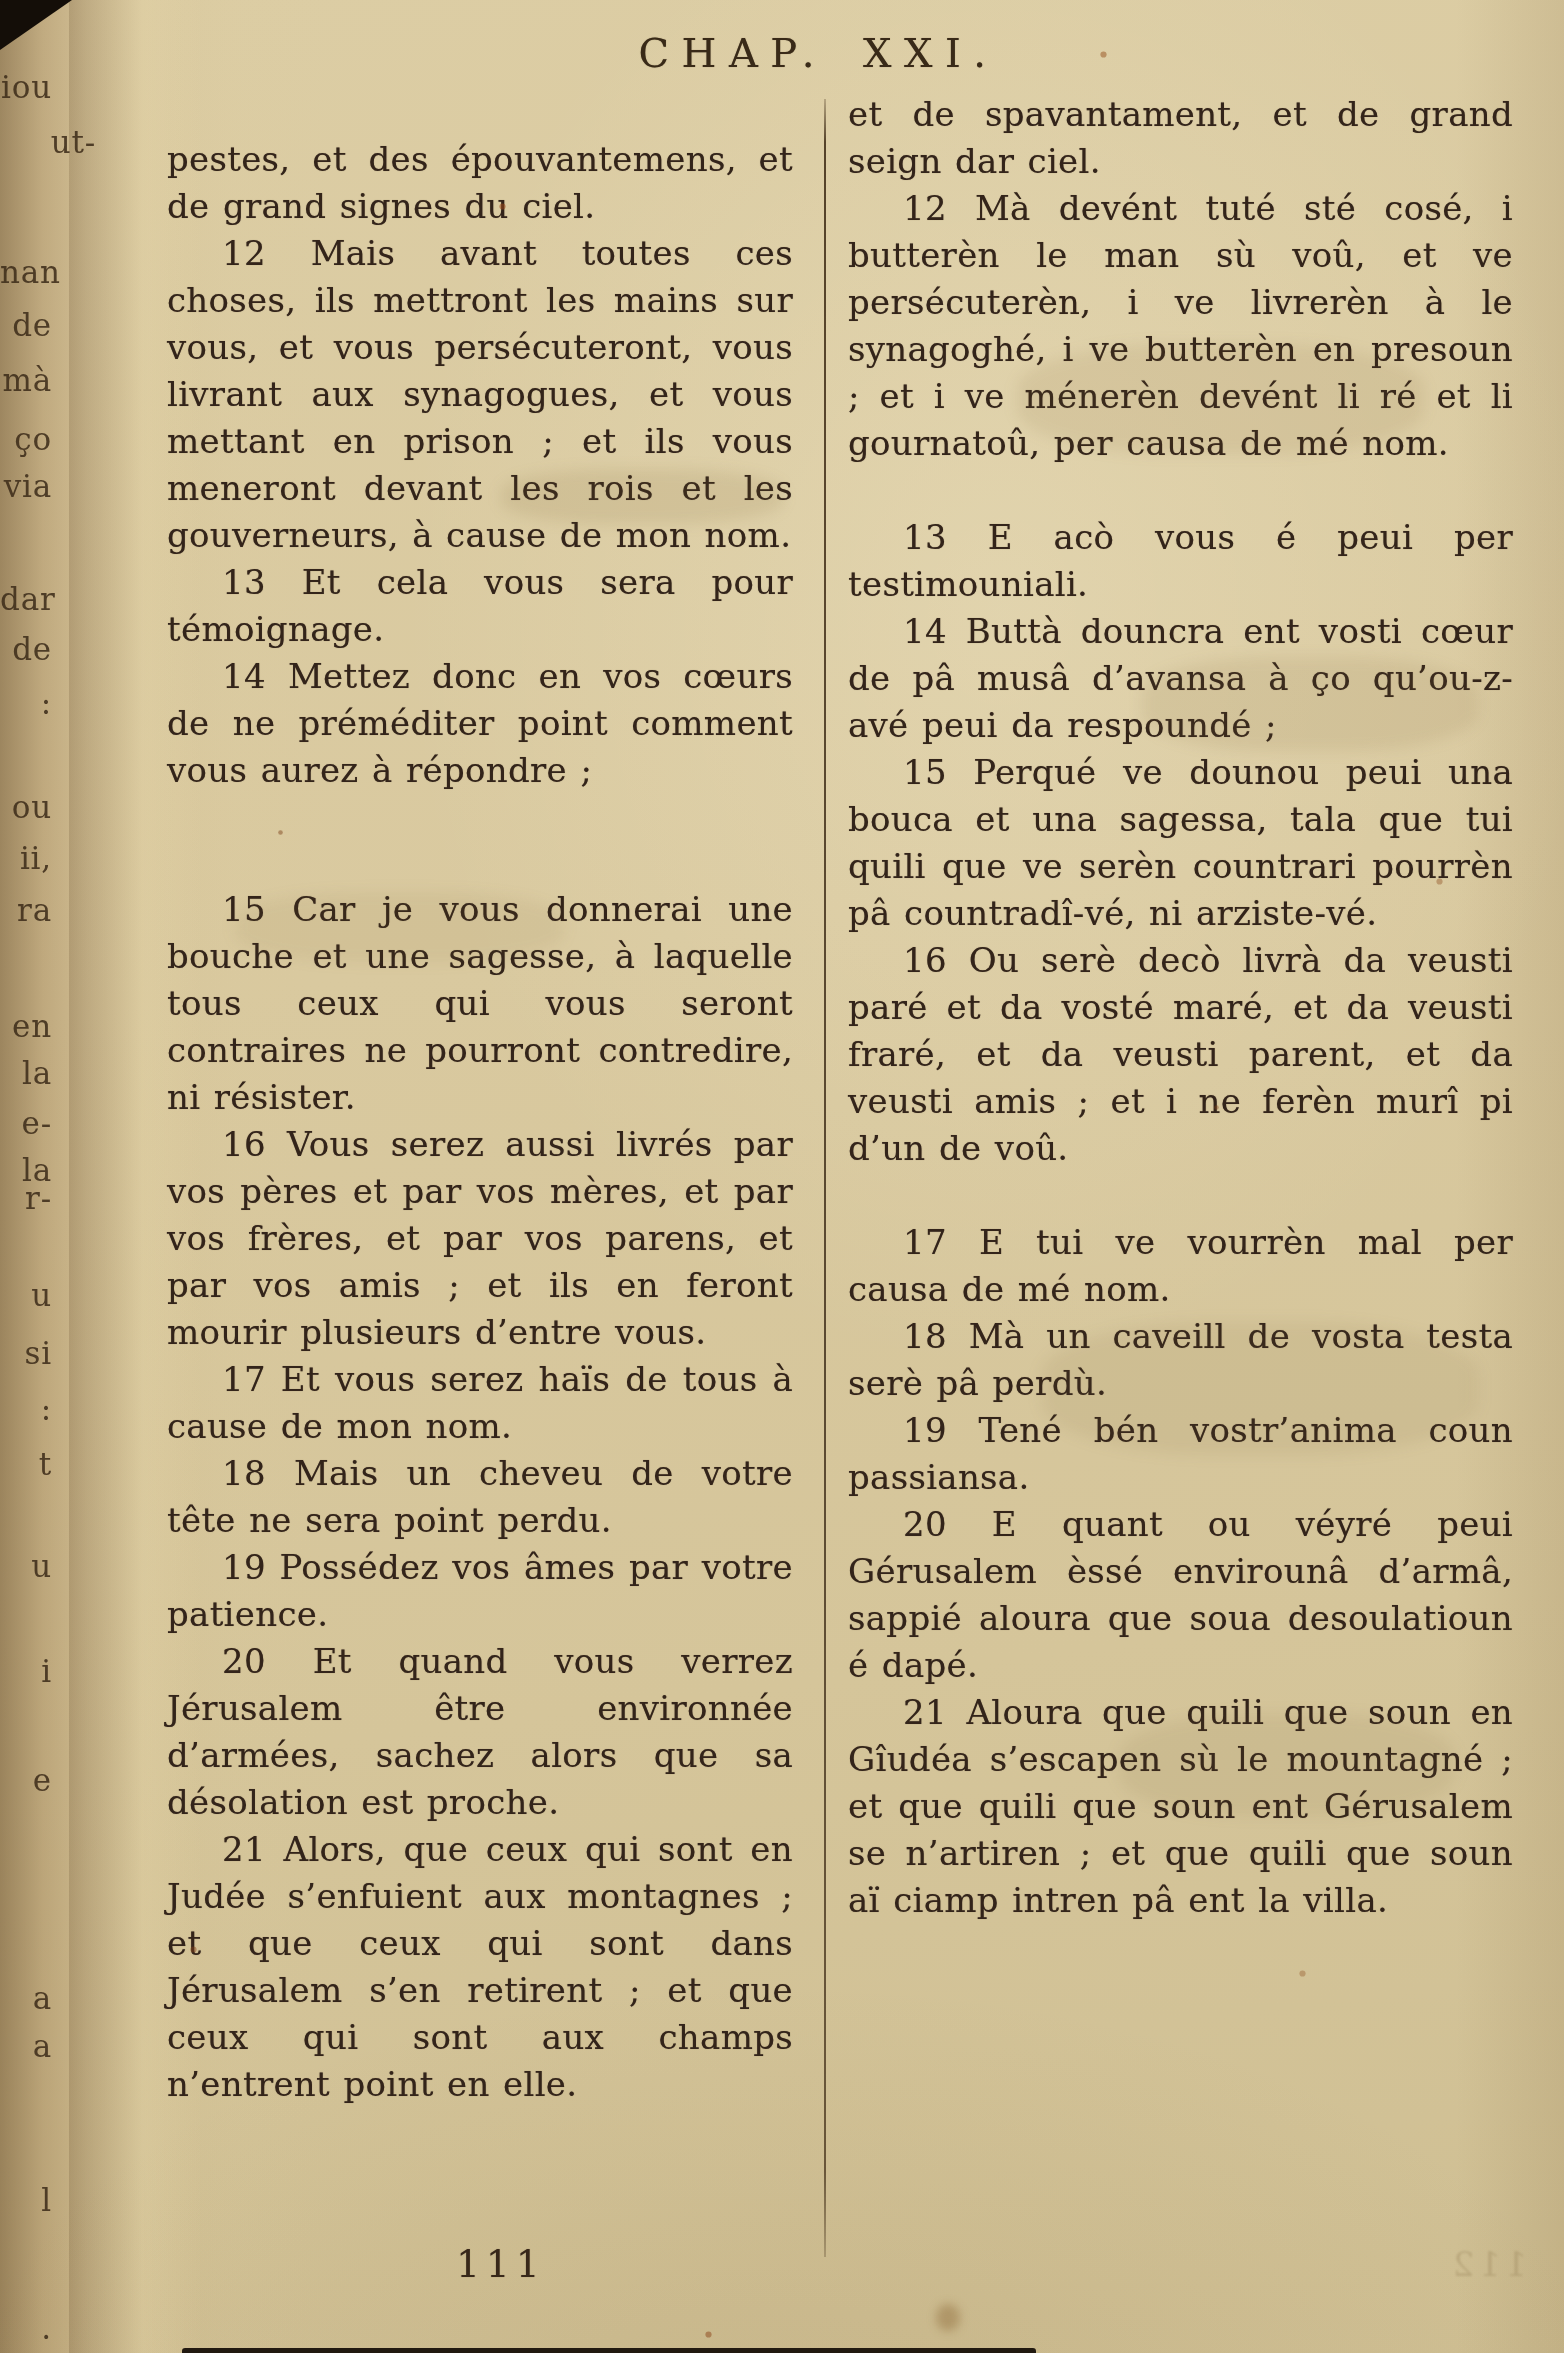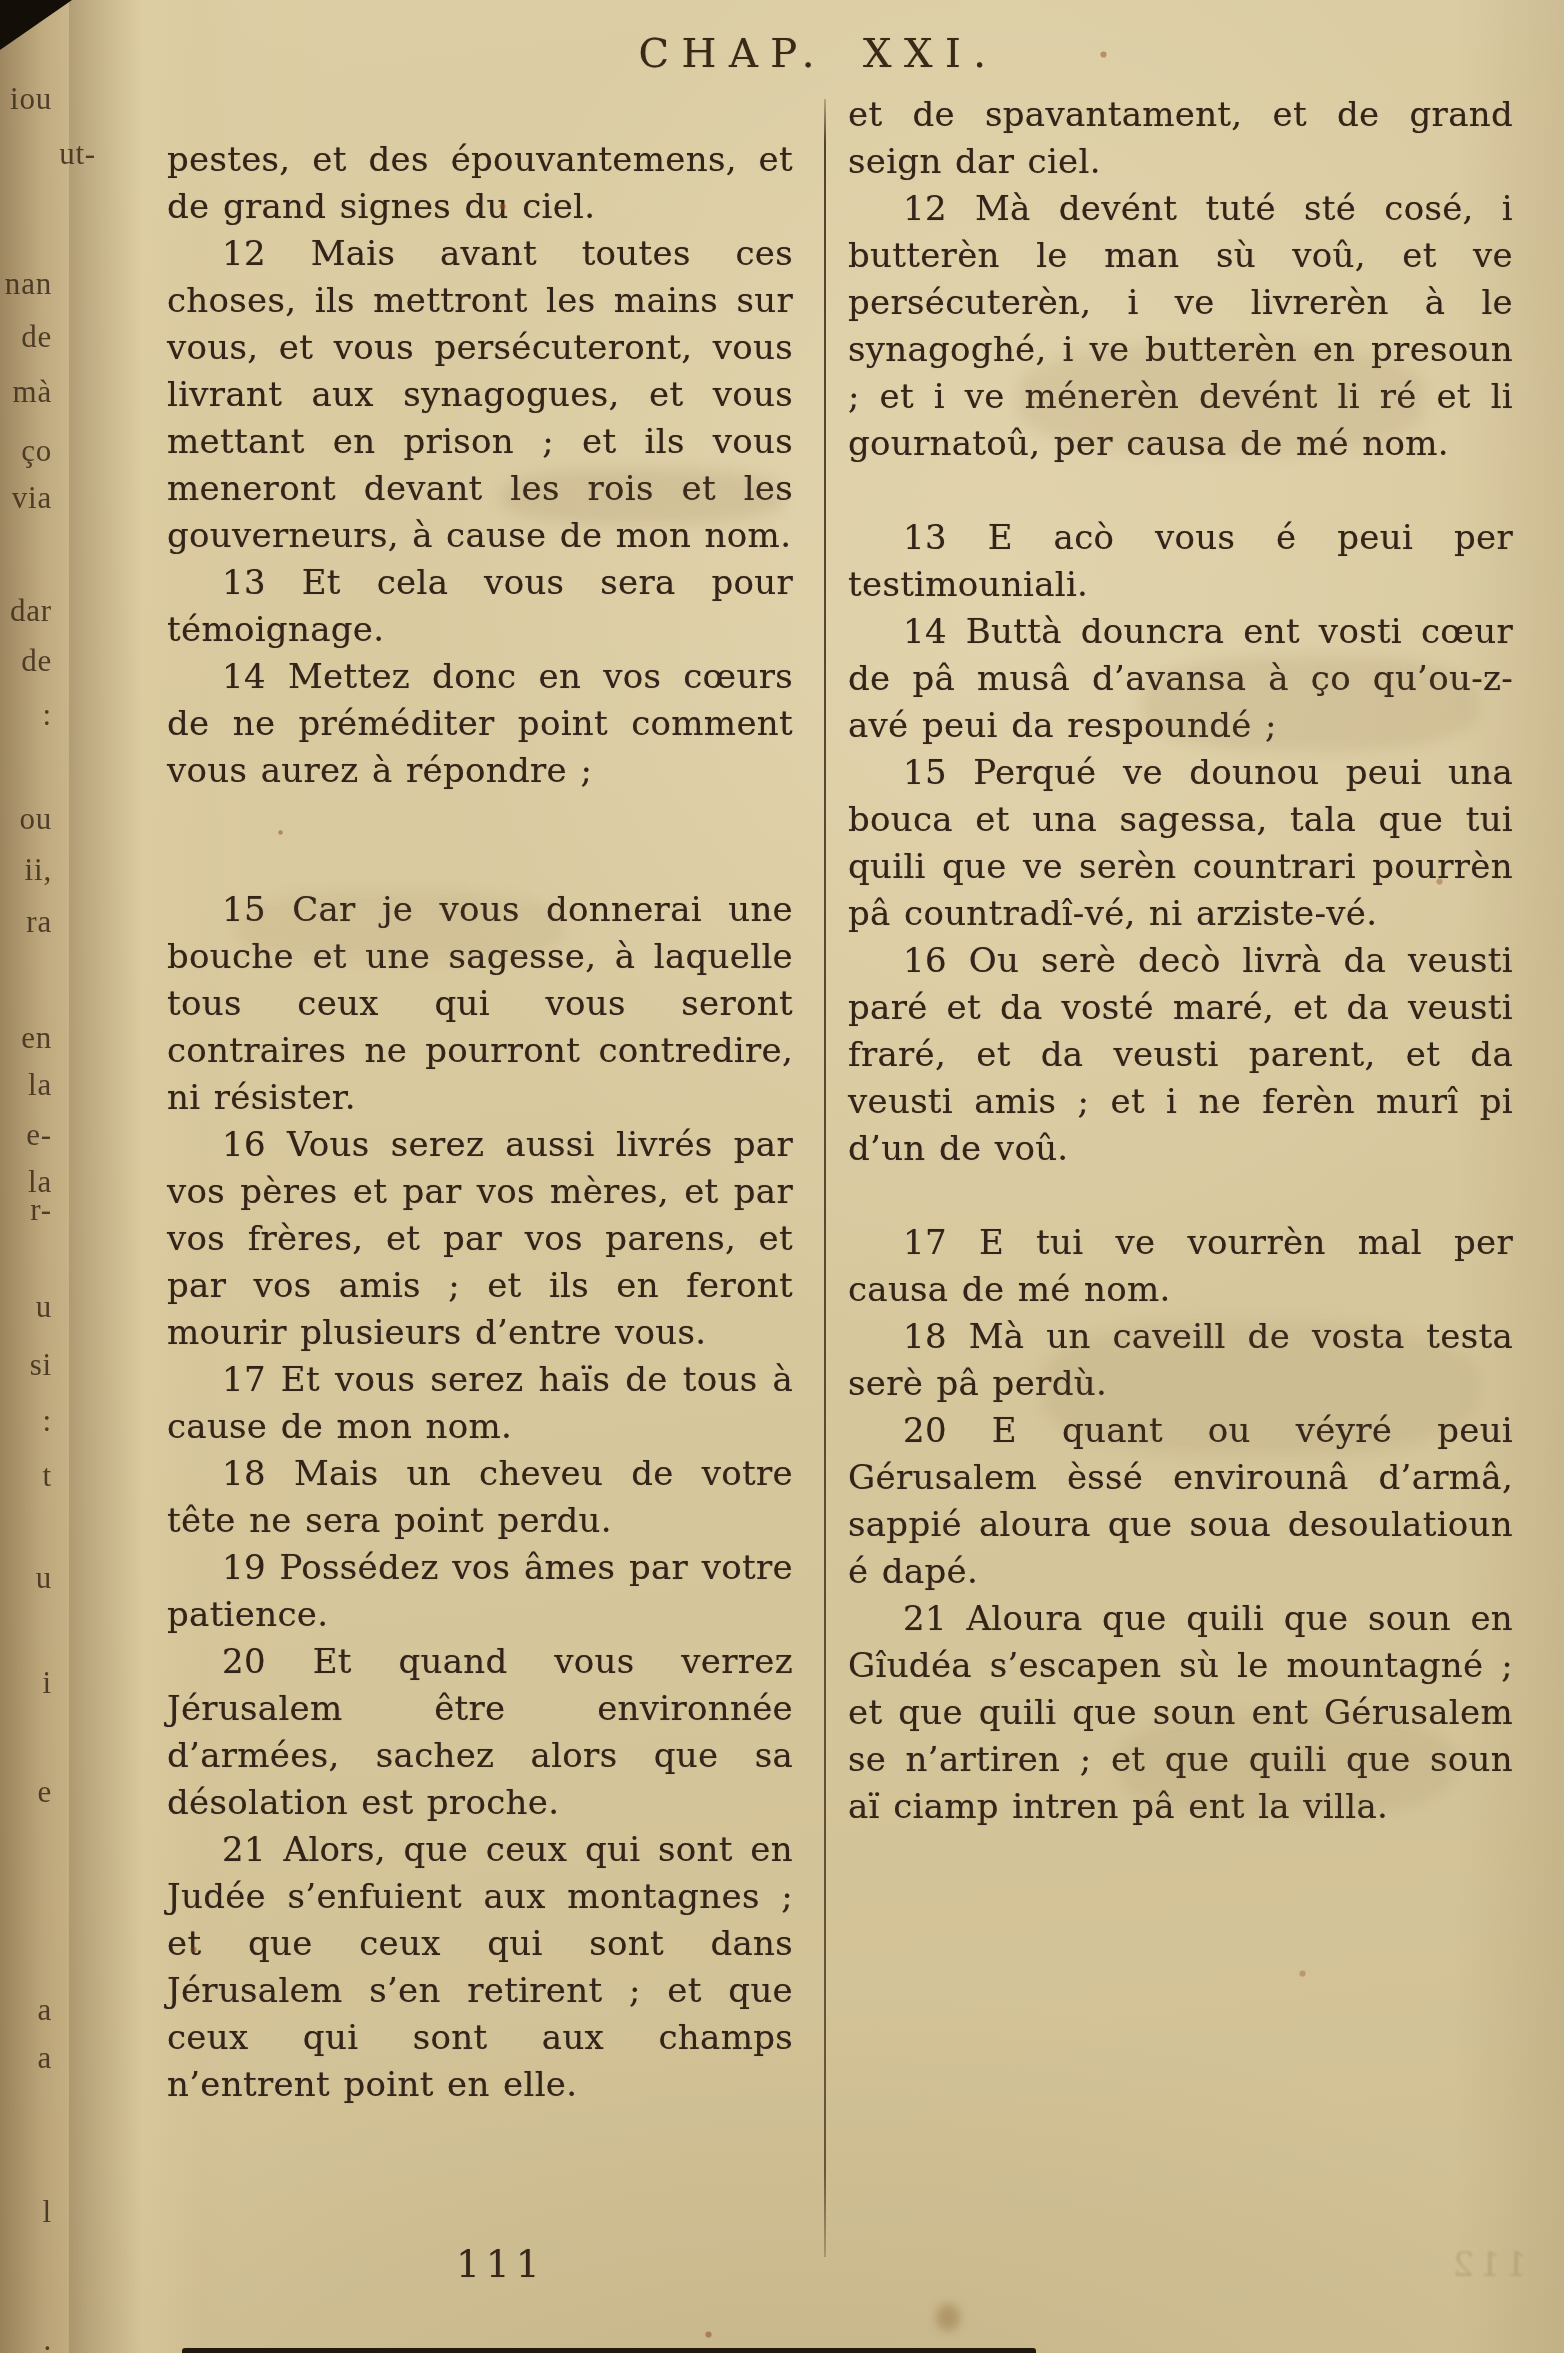--- a/index.html
+++ b/index.html
@@ -20,21 +20,21 @@
       linear-gradient(to left, rgba(120,92,50,0.14) 0px, rgba(0,0,0,0) 110px),
       linear-gradient(173deg,#dccda4 0%,#d9c99f 40%,#d5c59a 70%,#cfbf93 100%);
   }
   
   .gutter-light{
     position:absolute;top:0;bottom:0;left:69px;width:133px;
     background:linear-gradient(to right, rgba(70,45,18,0.18), rgba(234,220,175,0.25) 55%, rgba(0,0,0,0));
     pointer-events:none;
   }
   
-  .spine{position:absolute;top:12px;bottom:0;left:0;width:72px;font-family:Liberation Serif, serif;}
+  .spine{position:absolute;top:0;bottom:0;left:0;width:72px;}
   .frag{
     position:absolute;left:0;width:52px;text-align:right;
     font-size:31px;color:#3f2e1b;opacity:.88;filter:blur(0.5px);
     letter-spacing:0.8px;white-space:nowrap;
   }
   
   .corner-tl{
     position:absolute;left:0;top:0;width:72px;height:50px;
     background:#140e08;clip-path:polygon(0 0,100% 0,0 100%);
   }
@@ -217,20 +217,21 @@
       <p class="verse v">14 Buttà douncra ent vosti cœur de pâ musâ d’avansa à ço qu’ou-z-avé peui da respoundé ;</p>
 
       <p class="verse v">15 Perqué ve dounou peui una bouca et una sagessa, tala que tui quili que ve serèn countrari pourrèn pâ countradî-vé, ni arziste-vé.</p>
 
       <p class="verse v">16 Ou serè decò livrà da veusti paré et da vosté maré, et da veusti fraré, et da veusti parent, et da veusti amis ; et i ne ferèn murî pi d’un de voû.</p>
 
       <p class="verse v gap1">17 E tui ve vourrèn mal per causa de mé nom.</p>
 
       <p class="verse v">18 Mà un caveill de vosta testa serè pâ perdù.</p>
 
+      <p class="verse v">19 Tené bén vostr’anima coun passiansa.</p>
 
       <p class="verse v">20 E quant ou véyré peui Gérusalem èssé envirounâ d’armâ, sappié aloura que soua desoulatioun é dapé.</p>
 
       <p class="verse v">21 Aloura que quili que soun en Gîudéa s’escapen sù le mountagné ; et que quili que soun ent Gérusalem se n’artiren ; et que quili que soun aï ciamp intren pâ ent la villa.</p>
     </div>
 
   <div class="pageno">111</div>
   <div class="ghostno">112</div>
 
   <div class="ghost g1"></div>

